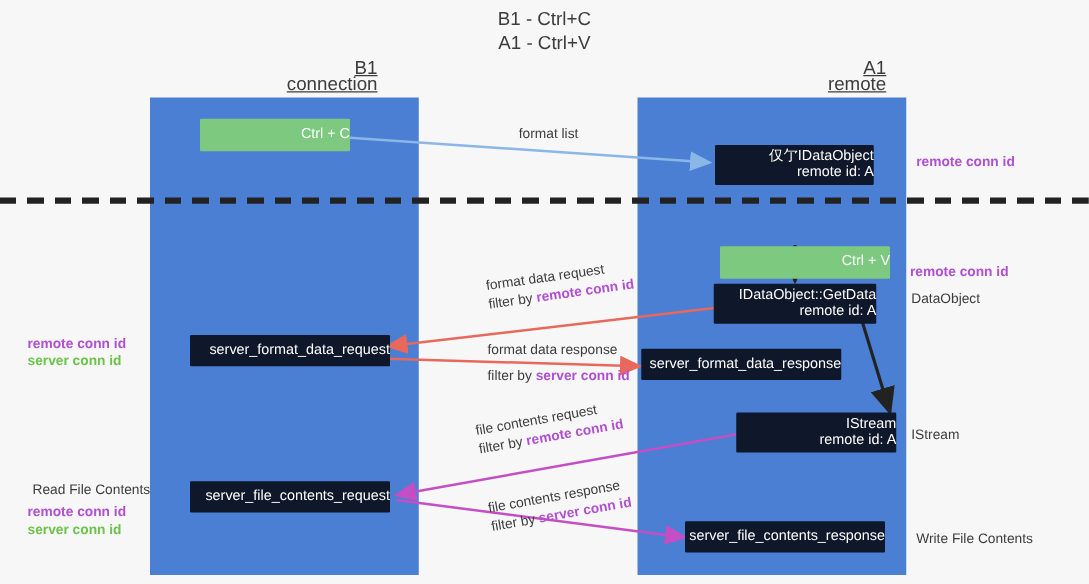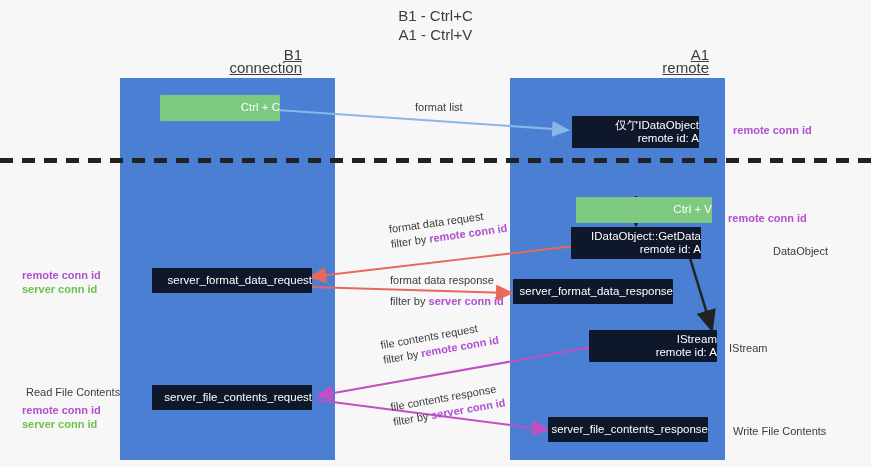--- a/index.html
+++ b/index.html
@@ -172,21 +172,21 @@
   </div>
 
   <div class="side-note" style="left:733px;top:123px;">
     <span class="purple">remote conn id</span>
   </div>
 
   <div class="side-note" style="left:728px;top:211px;">
     <span class="purple">remote conn id</span>
   </div>
 
-  <div class="side-note" style="left:729px;top:244px;margin-left:44px;">
+  <div class="side-note" style="left:729px;top:232px;">
     <span class="plain">DataObject</span>
   </div>
 
   <div class="side-note" style="left:729px;top:341px;">
     <span class="plain">IStream</span>
   </div>
 
   <div class="side-note" style="left:733px;top:424px;">
     <span class="plain">Write File Contents</span>
   </div>

